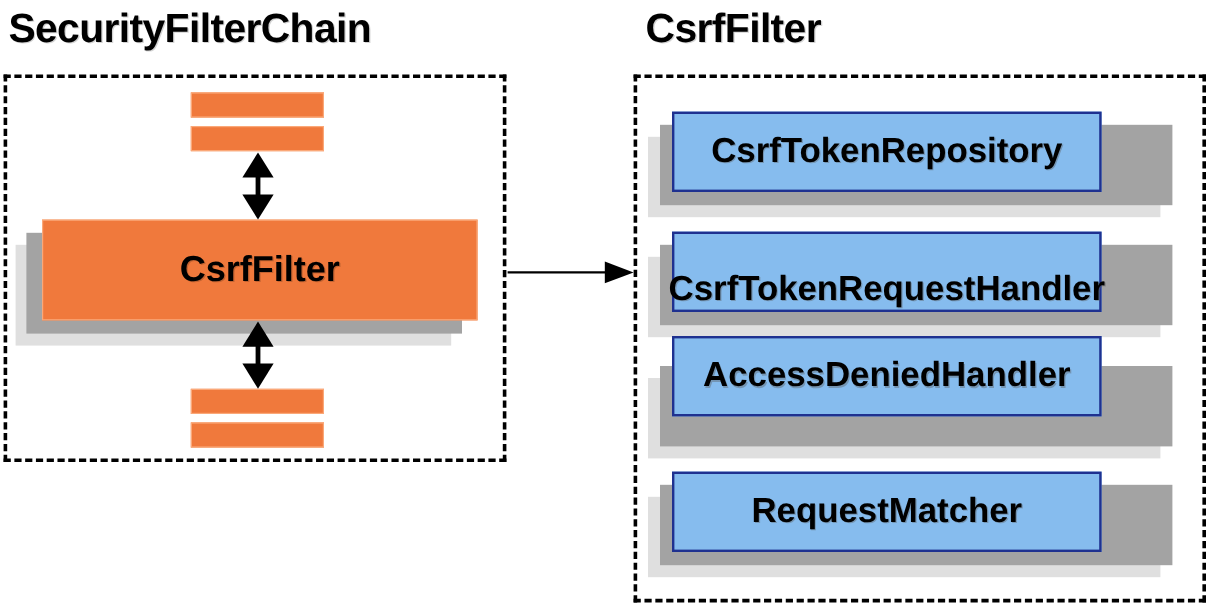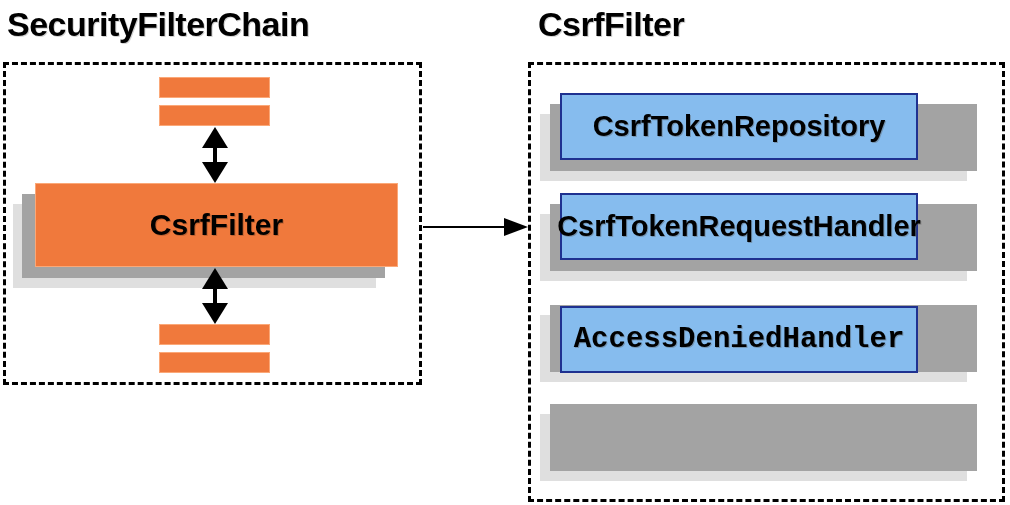--- a/index.html
+++ b/index.html
@@ -108,32 +108,35 @@
   <div class="bar bar-4"></div>
 
   <div class="b-shadow shadow-light" style="left:540px; top:114px;"></div>
   <div class="b-shadow shadow-mid" style="left:550px; top:104px;"></div>
   <div class="blue-box" style="top:93px;">
     <span>CsrfTokenRepository</span>
   </div>
 
   <div class="b-shadow shadow-light" style="left:540px; top:214px;"></div>
   <div class="b-shadow shadow-mid" style="left:550px; top:204px;"></div>
-  <div class="blue-box" style="top:193px;">
+  <div class="blue-box" style="top:193px;align-items:flex-end;">
     <span>CsrfTokenRequestHandler</span>
   </div>
 
   <div class="b-shadow shadow-light" style="left:540px; top:315px;"></div>
   <div class="b-shadow shadow-mid" style="left:550px; top:305px;"></div>
-  <div class="blue-box" style="top:306px;font-family:Liberation Mono, monospace;">
+  <div class="blue-box" style="top:280px;">
     <span>AccessDeniedHandler</span>
   </div>
 
   <div class="b-shadow shadow-light" style="left:540px; top:414px;"></div>
   <div class="b-shadow shadow-mid" style="left:550px; top:404px;"></div>
+  <div class="blue-box" style="top:393px;">
+    <span>RequestMatcher</span>
+  </div>
 
   <svg class="arrows" width="1010" height="505" viewBox="0 0 1010 505">
 
     <g>
       <line x1="215" y1="144" x2="215" y2="166" stroke="#000" stroke-width="4"></line>
       <polygon points="215,127 202,148 228,148" fill="#000"></polygon>
       <polygon points="215,183 202,162 228,162" fill="#000"></polygon>
     </g>
 
     <g>

